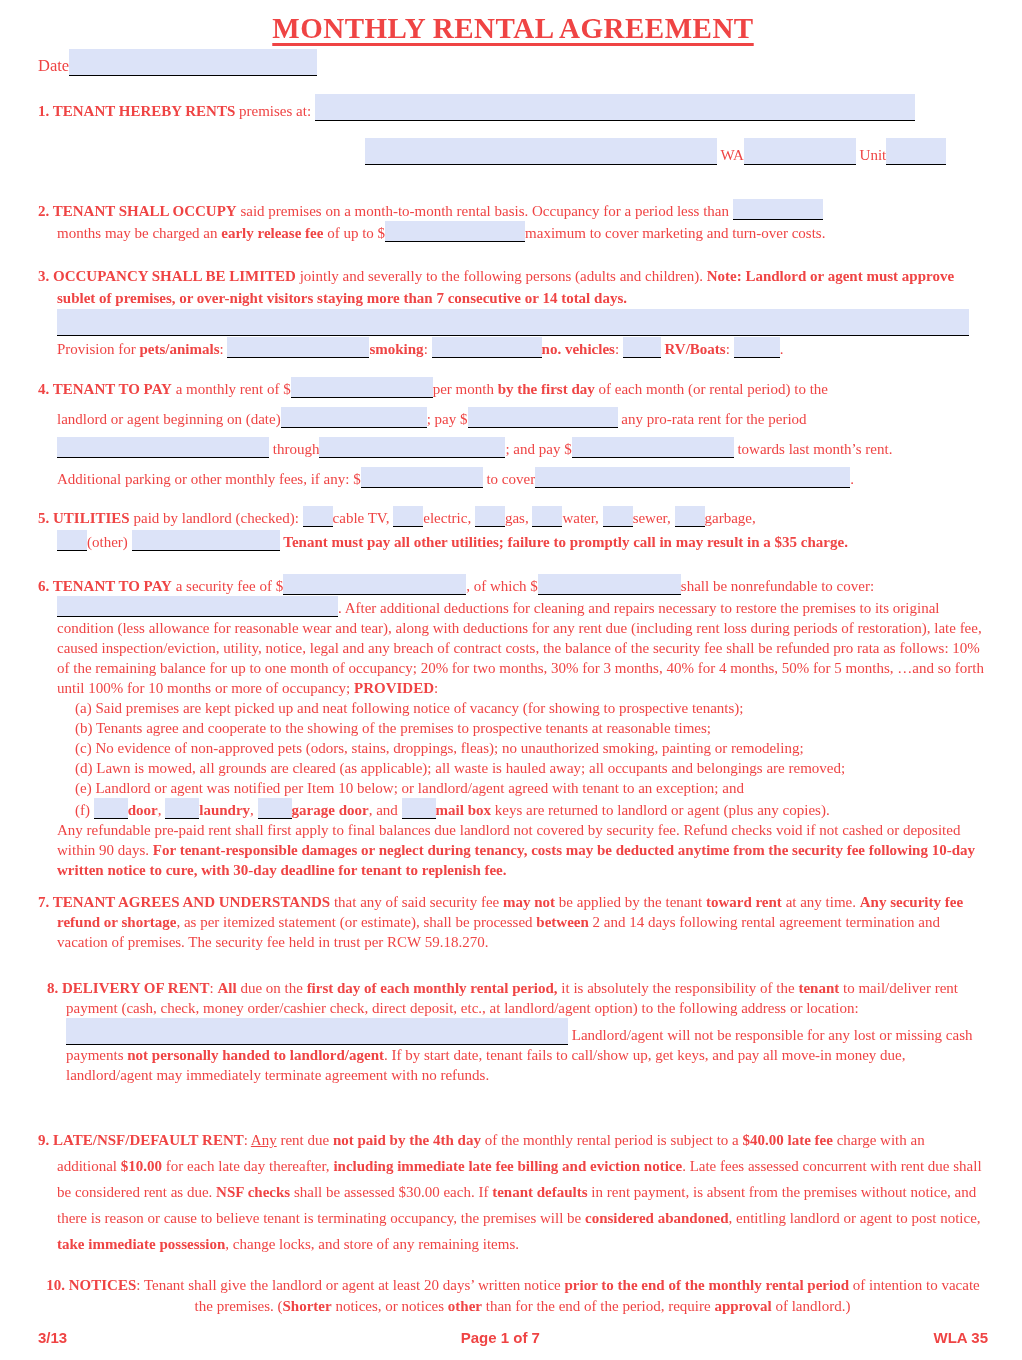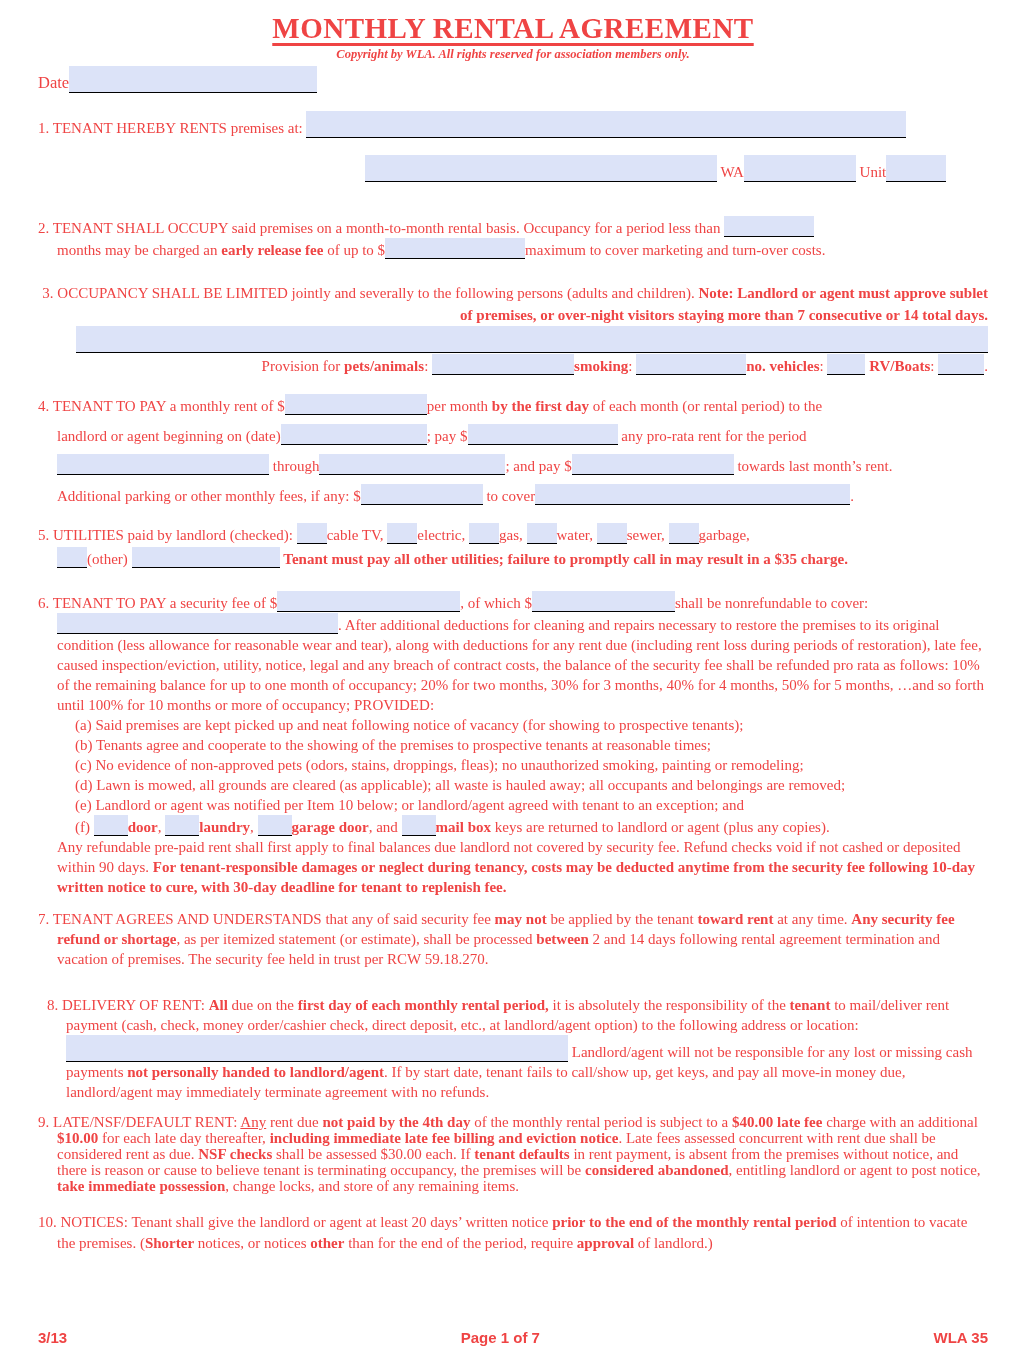--- a/index.html
+++ b/index.html
@@ -11,29 +11,29 @@
     display:flex; flex-direction:column;
     --hl:#dce3f8;
   }
   .title { text-align:center; margin:2px 0 0 0; font-size:29px; font-weight:bold; letter-spacing:0.5px; }
   .title .underlined { text-decoration:underline; text-underline-offset:5px; text-decoration-thickness:2.5px; }
   .copyright { text-align:center; font-weight:bold; font-style:italic; font-size:12.5px; margin-top:2px; }
   .date-row { text-align:left; font-size:16.5px; margin-top:4px; line-height:30px; }
   .section { margin-top:20px; line-height:20px; padding-left:19px; text-indent:-19px; }
   .sec-1 { line-height:44px; margin-top:8px; }
   .sec-2 { margin-top:22px; }
-  .sec-3 { margin-top:22px; line-height:22px;text-align:right; }
+  .sec-3 { margin-top:22px; line-height:22px; }
   .sec-4 { margin-top:14px; line-height:30px; }
   .sec-5 { margin-top:12px; line-height:23px; }
   .sec-6 { margin-top:20px; }
   .sec-7 { margin-top:12px; }
   .sec-8 { margin-top:26px;margin-left:9px; }
-  .sec-9 { margin-top:12px; line-height:16px; }
-  .sec-10 { margin-top:18px; line-height:21px; }
-  .s-b  { font-weight:normal; }
+  .sec-9 { margin-top:42px; line-height:26px; }
+  .sec-10 { margin-top:18px; line-height:21px;text-align:center; }
+  .s-b  { font-weight:bold; }
   .s-bi { font-weight:bold; }
   .s-u  { text-decoration:underline; }
   .blank {
     display:inline-block; background:var(--hl);
     border-bottom:1.6px solid #000;
     height:20px; vertical-align:-4px; max-width:100%;
   }
   .blank.tall { height:26px; vertical-align:-5px; }
   .blank.full { width:calc(100% - 19px); }
   .gap { display:inline-block; }
@@ -43,21 +43,20 @@
     font-family:"Liberation Sans", sans-serif; font-weight:bold; font-size:15px;
   }
 </style>
 </head>
 <body>
 
 <div class="page" style="--hl: #dce3f8; color: #ef4444;">
 
   <h1 class="title"><span class="underlined">MONTHLY RENTAL AGREEMENT</span></h1>
 
-  <div class="copyright">Copyright by WLA. All rights reserved for association members only.</div>
 
   <div class="date-row"><span>Date</span><span class="blank tall" style="width: 248px;"></span></div>
 
   <div class="section sec-1"><span class="s-b">1. TENANT HEREBY RENTS</span><span> premises at: </span><span class="blank tall" style="width: 600px;"></span><br><span class="gap" style="width: 308px;"></span><span class="blank tall" style="width: 352px;"></span><span> WA</span><span class="blank tall" style="width: 112px;"></span><span> Unit</span><span class="blank tall" style="width: 60px;"></span></div>
   <div class="section sec-2"><span class="s-b">2. TENANT SHALL OCCUPY</span><span> said premises on a month-to-month rental basis. Occupancy for a period less than </span><span class="blank" style="width: 90px;"></span><br><span>months may be charged an </span><span class="s-bi">early release fee</span><span> of up to $</span><span class="blank" style="width: 140px;"></span><span>maximum to cover marketing and turn-over costs.</span></div>
   <div class="section sec-3"><span class="s-b">3. OCCUPANCY SHALL BE LIMITED</span><span> jointly and severally to the following persons (adults and children). </span><span class="s-bi">Note: Landlord or agent must approve sublet of premises, or over-night visitors staying more than 7 consecutive or 14 total days.</span><br><span class="blank tall full"></span><br><span>Provision for </span><span class="s-bi">pets/animals</span><span>: </span><span class="blank" style="width: 142px;"></span><span class="s-bi">smoking</span><span>: </span><span class="blank" style="width: 110px;"></span><span class="s-bi">no. vehicles</span><span>: </span><span class="blank" style="width: 38px;"></span><span> </span><span class="s-bi">RV/Boats</span><span>: </span><span class="blank" style="width: 46px;"></span><span>.</span></div>
   <div class="section sec-4"><span class="s-b">4. TENANT TO PAY</span><span> a monthly rent of $</span><span class="blank" style="width: 142px;"></span><span>per month </span><span class="s-bi">by the first day</span><span> of each month (or rental period) to the</span><br><span>landlord or agent beginning on (date)</span><span class="blank" style="width: 146px;"></span><span>; pay $</span><span class="blank" style="width: 150px;"></span><span> any pro-rata rent for the period</span><br><span class="blank" style="width: 212px;"></span><span> through</span><span class="blank" style="width: 186px;"></span><span>; and pay $</span><span class="blank" style="width: 162px;"></span><span> towards last month’s rent.</span><br><span>Additional parking or other monthly fees, if any: $</span><span class="blank" style="width: 122px;"></span><span> to cover</span><span class="blank" style="width: 315px;"></span><span>.</span></div>
   <div class="section sec-5"><span class="s-b">5. UTILITIES</span><span> paid by landlord (checked): </span><span class="blank" style="width: 30px;"></span><span>cable TV, </span><span class="blank" style="width: 30px;"></span><span>electric, </span><span class="blank" style="width: 30px;"></span><span>gas, </span><span class="blank" style="width: 30px;"></span><span>water, </span><span class="blank" style="width: 30px;"></span><span>sewer, </span><span class="blank" style="width: 30px;"></span><span>garbage,</span><br><span class="blank" style="width: 30px;"></span><span>(other) </span><span class="blank" style="width: 148px;"></span><span> </span><span class="s-bi">Tenant must pay all other utilities; failure to promptly call in may result in a $35 charge.</span></div>
   <div class="section sec-6"><span class="s-b">6. TENANT TO PAY</span><span> a security fee of $</span><span class="blank" style="width: 183px;"></span><span>, of which $</span><span class="blank" style="width: 143px;"></span><span>shall be nonrefundable to cover:</span><br><span class="blank" style="width: 281px;"></span><span>. After additional deductions for cleaning and repairs necessary to restore the premises to its original condition (less allowance for reasonable wear and tear), along with deductions for any rent due (including rent loss during periods of restoration), late fee, caused inspection/eviction, utility, notice, legal and any breach of contract costs, the balance of the security fee shall be refunded pro rata as follows: 10% of the remaining balance for up to one month of occupancy; 20% for two months, 30% for 3 months, 40% for 4 months, 50% for 5 months, …and so forth until 100% for 10 months or more of occupancy; </span><span class="s-b">PROVIDED</span><span>:</span><br><span class="gap" style="width: 18px;"></span><span>(a) Said premises are kept picked up and neat following notice of vacancy (for showing to prospective tenants);</span><br><span class="gap" style="width: 18px;"></span><span>(b) Tenants agree and cooperate to the showing of the premises to prospective tenants at reasonable times;</span><br><span class="gap" style="width: 18px;"></span><span>(c) No evidence of non-approved pets (odors, stains, droppings, fleas); no unauthorized smoking, painting or remodeling;</span><br><span class="gap" style="width: 18px;"></span><span>(d) Lawn is mowed, all grounds are cleared (as applicable); all waste is hauled away; all occupants and belongings are removed;</span><br><span class="gap" style="width: 18px;"></span><span>(e) Landlord or agent was notified per Item 10 below; or landlord/agent agreed with tenant to an exception; and</span><br><span class="gap" style="width: 18px;"></span><span>(f) </span><span class="blank" style="width: 34px;"></span><span class="s-bi">door</span><span>, </span><span class="blank" style="width: 34px;"></span><span class="s-bi">laundry</span><span>, </span><span class="blank" style="width: 34px;"></span><span class="s-bi">garage door</span><span>, and </span><span class="blank" style="width: 34px;"></span><span class="s-bi">mail box</span><span> keys are returned to landlord or agent (plus any copies).</span><br><span>Any refundable pre-paid rent shall first apply to final balances due landlord not covered by security fee. Refund checks void if not cashed or deposited within 90 days. </span><span class="s-bi">For tenant-responsible damages or neglect during tenancy, costs may be deducted anytime from the security fee following 10-day written notice to cure, with 30-day deadline for tenant to replenish fee.</span></div>
   <div class="section sec-7"><span class="s-b">7. TENANT AGREES AND UNDERSTANDS</span><span> that any of said security fee </span><span class="s-bi">may not</span><span> be applied by the tenant </span><span class="s-bi">toward rent</span><span> at any time. </span><span class="s-bi">Any security fee refund or shortage</span><span>, as per itemized statement (or estimate), shall be processed </span><span class="s-bi">between</span><span> 2 and 14 days following rental agreement termination and vacation of premises. The security fee held in trust per RCW 59.18.270.</span></div>

